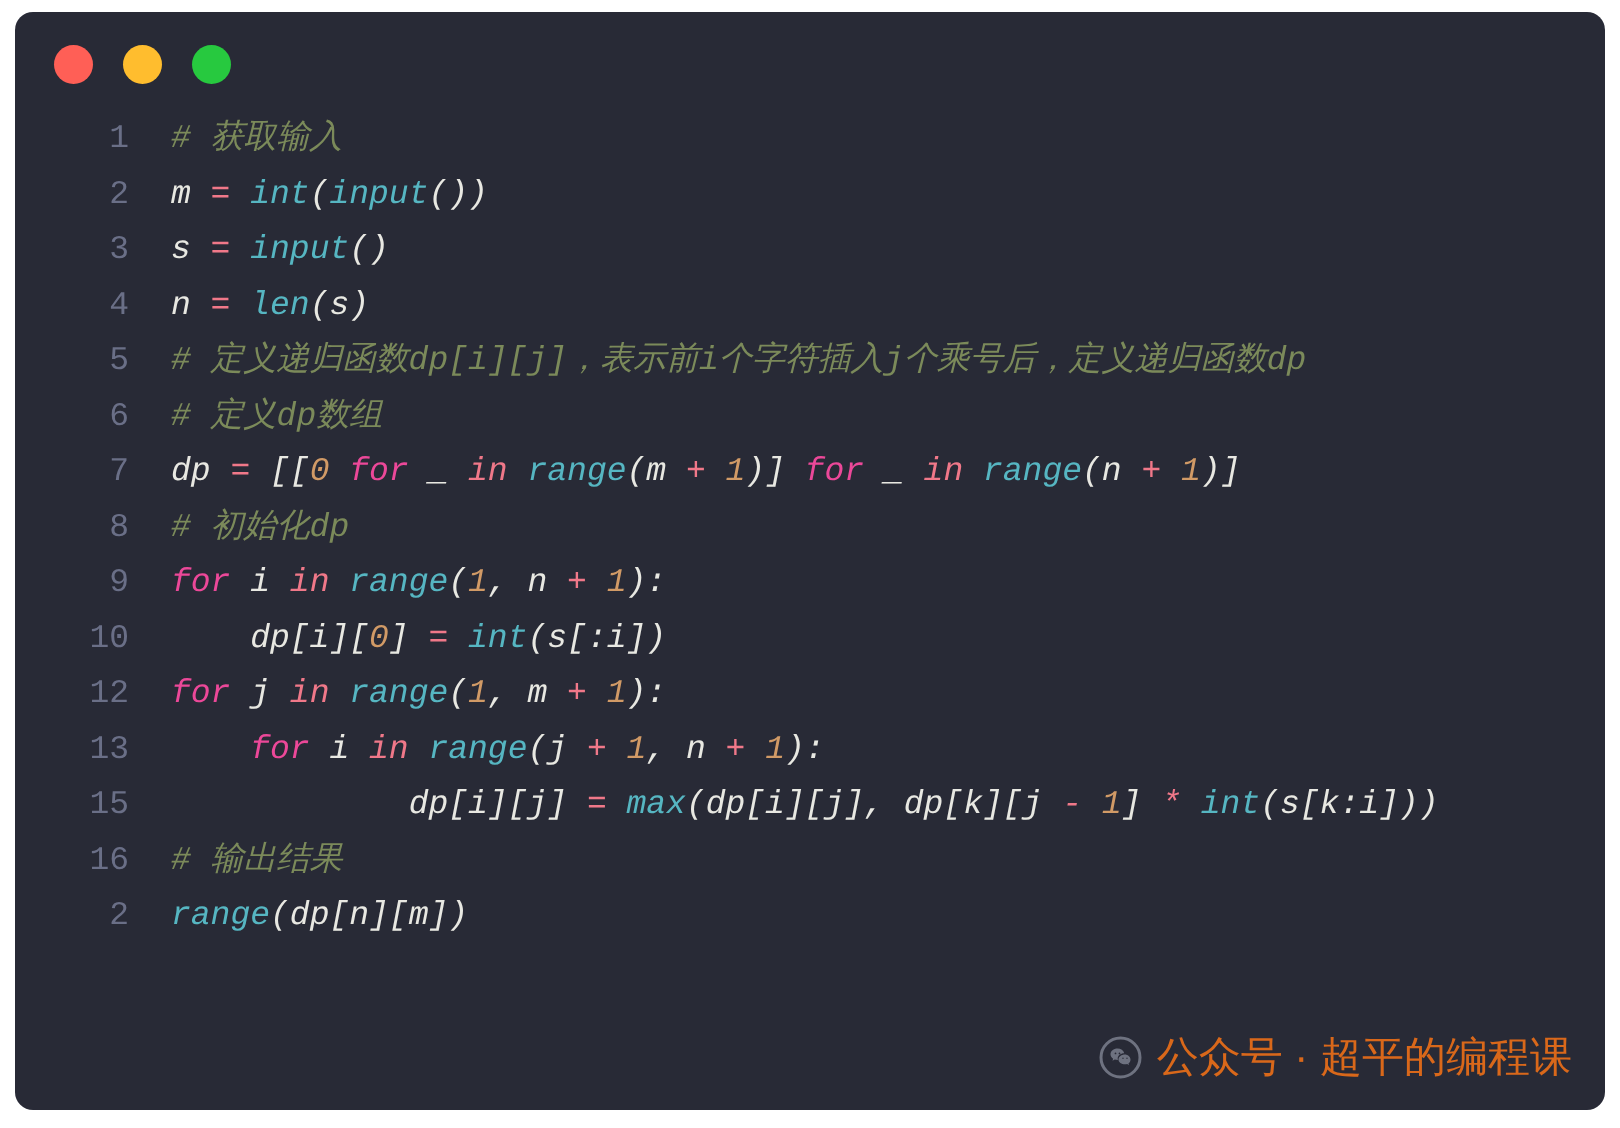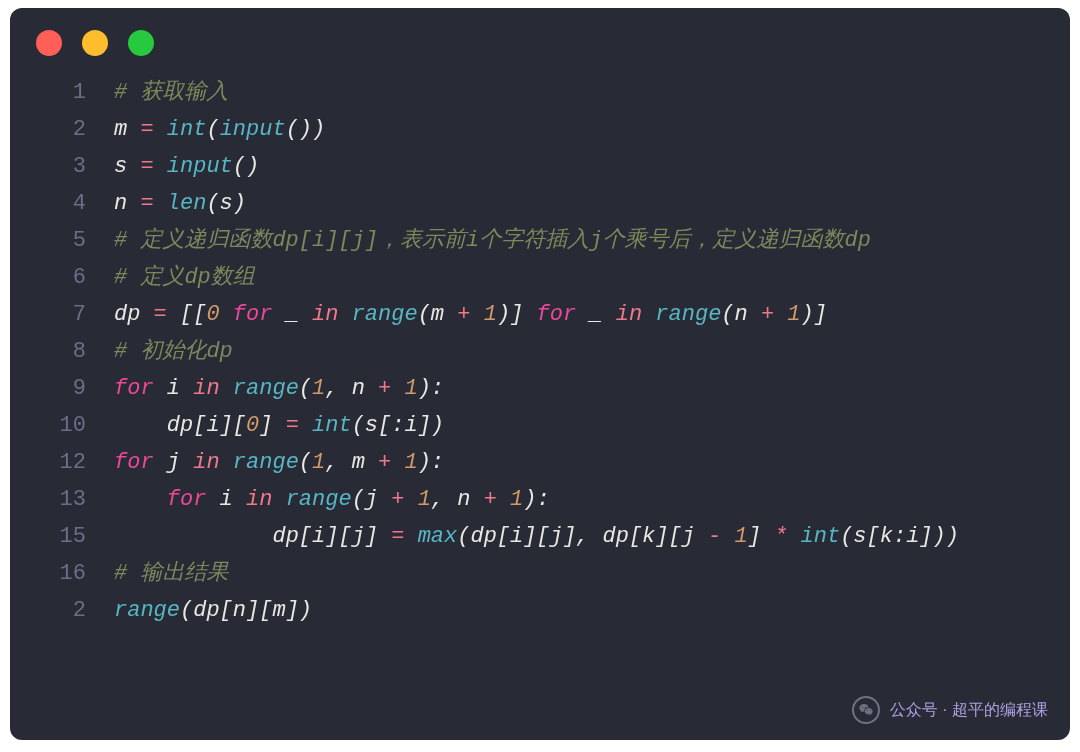--- a/index.html
+++ b/index.html
@@ -60,22 +60,22 @@
   .tok-builtin { color: #56b6c2; }
   .tok-num { color: #d19a66; }
 
   .watermark {
     position: absolute;
     right: 22px;
     bottom: 16px;
     display: flex;
     align-items: center;
     gap: 10px;
-    color: #c4b5fd;
-    font-size: 16px;
+    color: #f97316;
+    font-size: 28px;
     opacity: 0.85;
     font-family: -apple-system, "PingFang SC", "Microsoft YaHei", sans-serif;
   }
   .wm-icon {
     width: 28px;
     height: 28px;
     border-radius: 50%;
     border: 2px solid #7b7f8e;
     display: inline-flex;
     align-items: center;

